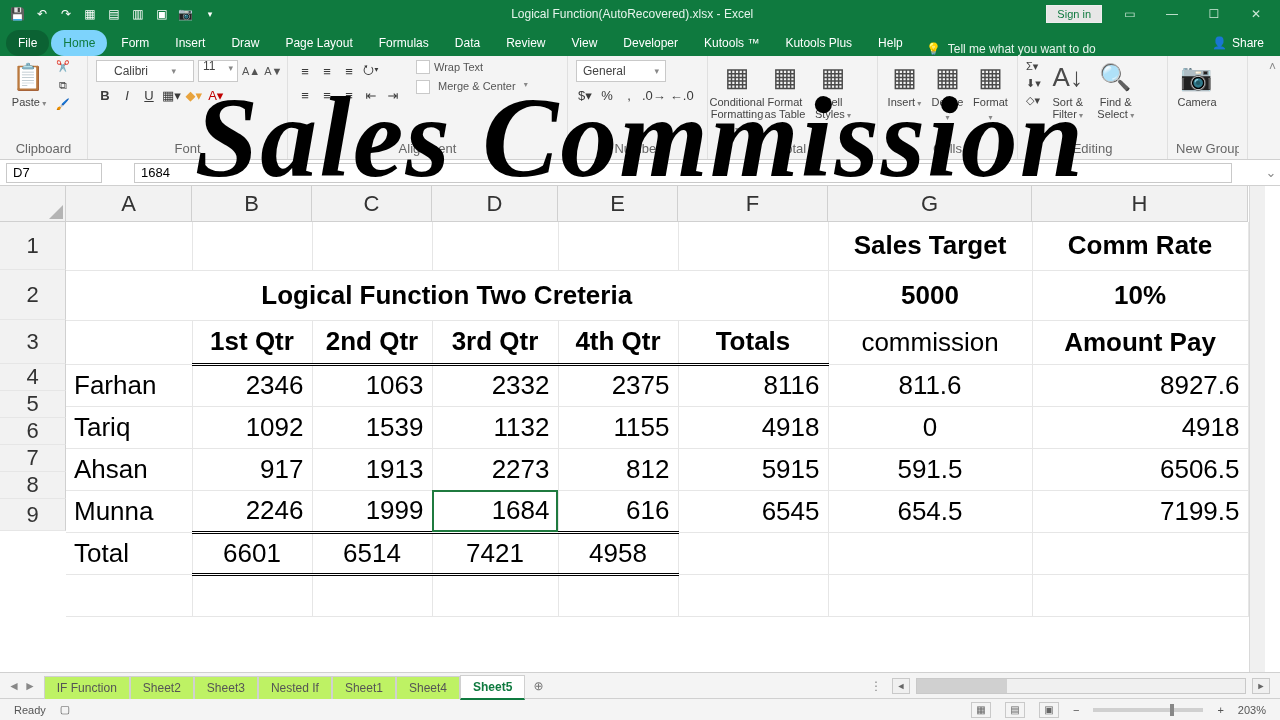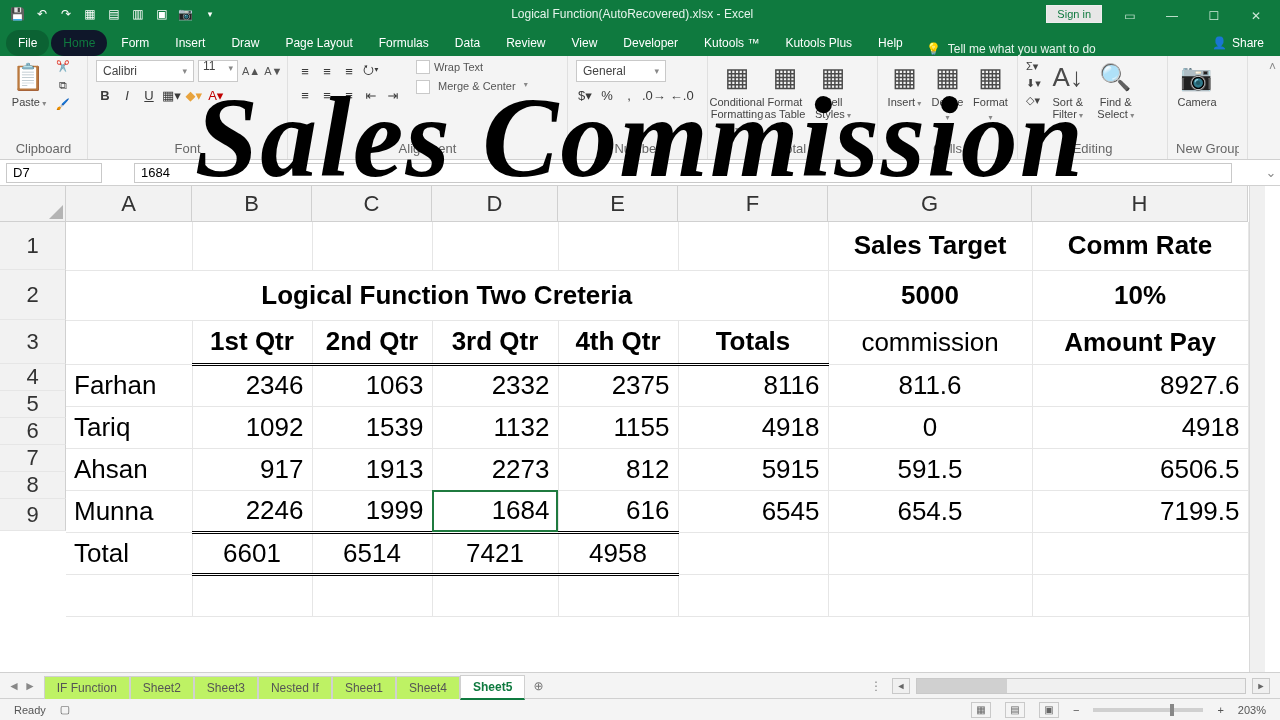--- a/index.html
+++ b/index.html
@@ -3,29 +3,29 @@
 <meta charset="utf-8">
 <style>
   * { box-sizing: border-box; font-family: "Segoe UI", Arial, sans-serif; }
   body { margin:0; padding:0; width:1280px; height:720px; background:#fff; overflow:hidden; position:relative; }
 
   
   .titlebar { height:28px; background:#0f7a3f; display:flex; align-items:center; color:#fff; font-size:11px; }
   .qat { display:flex; align-items:center; gap:8px; padding:0 10px; }
   .qat .ic { width:16px; height:16px; display:inline-flex; align-items:center; justify-content:center; font-size:12px; color:#fff; }
   .title-center { flex:1; text-align:center; font-size:12px; color:#e6f4ec; }
-  .title-right { display:flex; align-items:flex-end; gap:14px; padding:0 10px; }
+  .title-right { display:flex; align-items:center; gap:14px; padding:0 10px; }
   .signin { background:#e7e7e7; color:#0f7a3f; font-size:11px; padding:2px 10px; border:1px solid rgba(255,255,255,.3); }
   .winbtn { width:28px; text-align:center; font-size:12px; color:#cfe9d9; }
 
   
   .ribbon-tabs { height:28px; background:#0f7a3f; display:flex; align-items:flex-end; color:#fff; font-size:12px; padding:0 6px; gap:2px; }
   .ribbon-tabs .tab { padding:6px 12px; cursor:default;border-radius:13px; }
   .ribbon-tabs .file { background:#0b6233; }
-  .ribbon-tabs .tab.active { background:#0f172a; color:#0f7a3f; }
+  .ribbon-tabs .tab.active { background:#7dd3fc; color:#0f7a3f; }
   .tell { margin-left:10px; color:#e6f4ec; display:flex; align-items:center; gap:6px; }
   .ribbon-tabs .spacer { flex:1; }
   .share { color:#fff; display:flex; align-items:center; gap:5px; padding:6px 10px; }
 
   
   .ribbon { height:104px; background:#f4f4f4; border-bottom:1px solid #d0d0d0; display:flex; font-size:11px; color:#444; position:relative; }
   .group { border-right:1px solid #e0e0e0; padding:4px 8px 2px 8px; display:flex; flex-direction:column; justify-content:space-between; }
   .group .body { display:flex; align-items:flex-start; gap:6px; flex:1; }
   .group .label { text-align:center; font-size:13px; color:#666; height:16px; line-height:16px; white-space:nowrap; overflow:hidden; }
   .vstack { display:flex; flex-direction:column; align-items:center; gap:2px; font-size:11px; }
@@ -156,21 +156,21 @@
         <span>⧉</span>
         <span>🖌️</span>
       </div>
     </div>
     <div class="label">Clipboard</div>
   </div>
 
   <div class="group" style="width:200px">
     <div class="body" style="flex-direction:column;gap:6px;align-items:flex-start">
       <div class="font-row">
-        <div class="sel" style="width:98px;padding:0 6px;display:flex;align-items:center;justify-content:space-between">
+        <div class="sel" style="width:98px;padding:0 17px;display:flex;align-items:center;justify-content:space-between">
             <span>Calibri</span>
             <span style="font-size:9px;color:#888">▾</span>
           </div>
         <div class="sel" style="width:40px;padding:8px 4px;display:flex;align-items:flex-end;justify-content:space-between">
             <span>11</span>
             <span style="font-size:9px;color:#888">▾</span>
           </div>
         <span class="mini">A▲</span>
         <span class="mini">A▼</span>
       </div>

